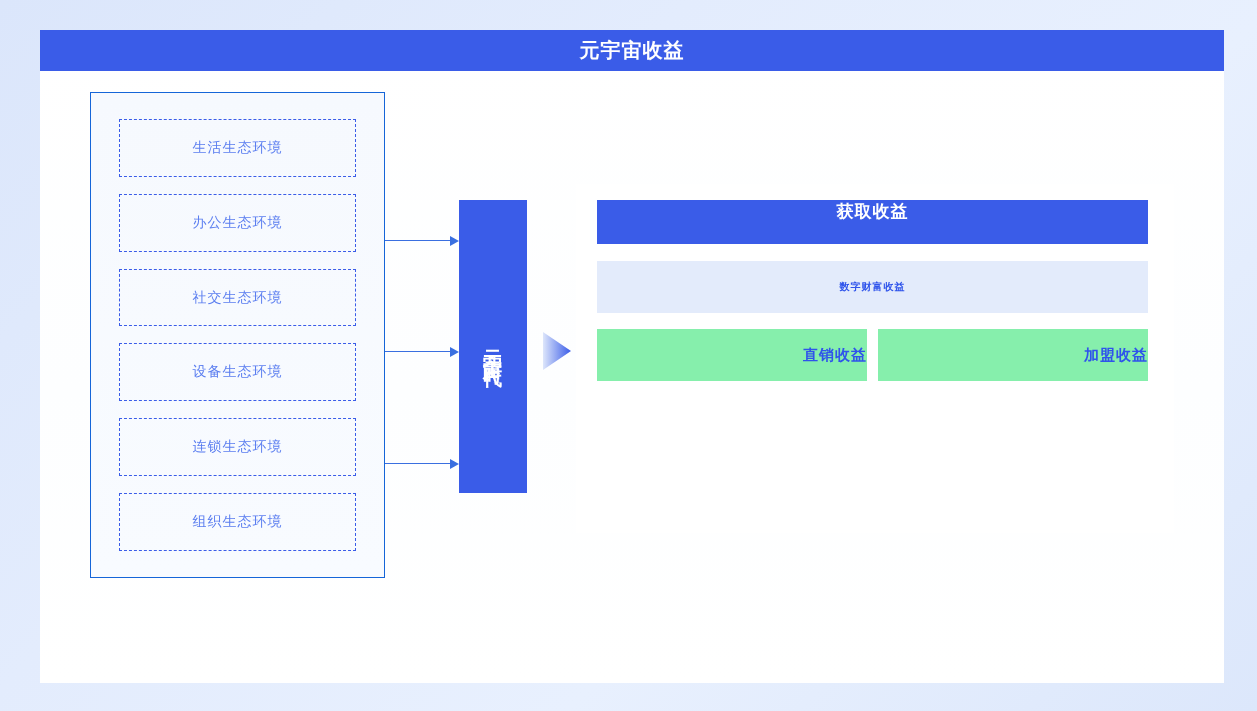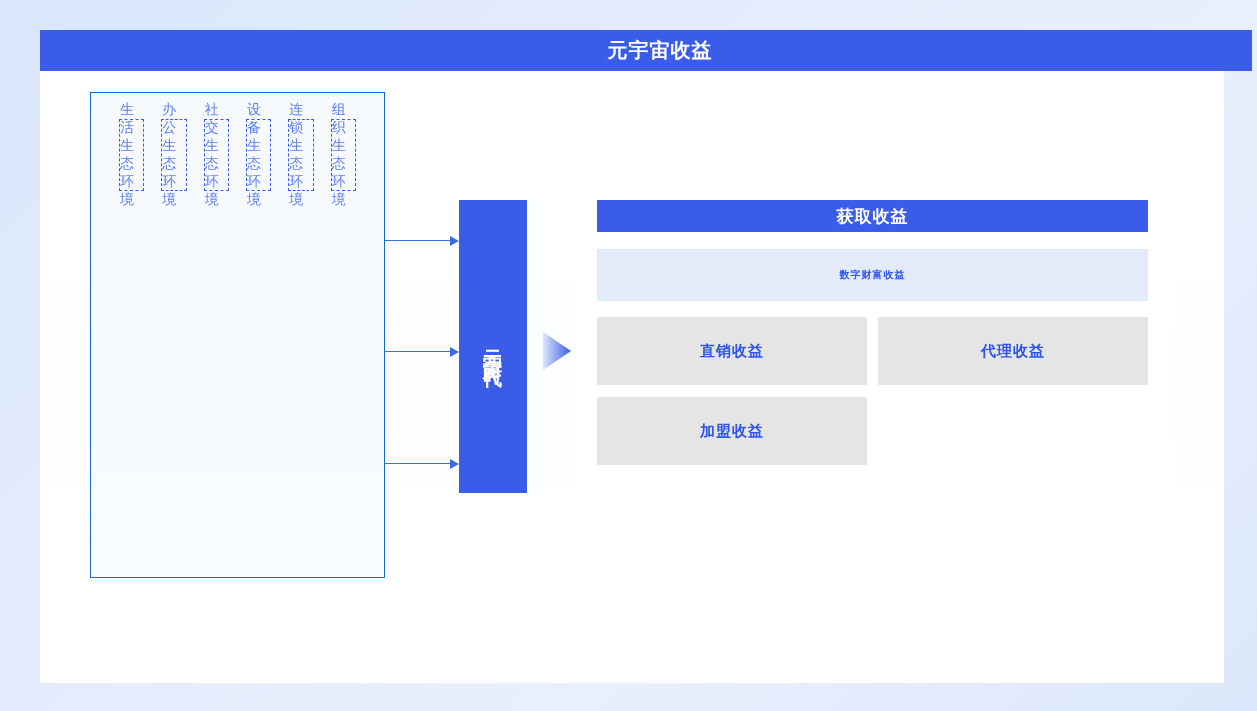--- a/index.html
+++ b/index.html
@@ -28,42 +28,41 @@
   .header-bar {
     position: absolute;
     left: 40px;
     top: 30px;
     width: 1184px;
     height: 41px;
     background: #3a5ce8;
     display: flex;
     align-items: center;
     justify-content: center;
-    padding-left: 28px;
   }
   .header-title {
     color: #ffffff;
     font-size: 20px;
     font-weight: bold;
     letter-spacing: 1px;
   }
 
   
   .eco-container {
     position: absolute;
     left: 90px;
     top: 92px;
     width: 295px;
     height: 486px;
     border: 1px solid #1565d8;
     background: linear-gradient(180deg, #f6f9fe 0%, #f8fbff 100%);
     box-sizing: border-box;
     padding: 26px 28px;
     display: flex;
-    flex-direction: row;
+    flex-direction: column;
     justify-content: flex-start;
     gap: 17px;
   }
   .eco-item {
     height: 72px;
     border: 1px dashed #3a5ce8;
     box-sizing: border-box;
     display: flex;
     align-items: center;
     justify-content: center;
@@ -134,24 +133,24 @@
     top: 184px;
     width: 598px;
     height: 349px;
     background: #ffffff;
     box-sizing: border-box;
     padding: 16px 26px 17px 21px;
     display: flex;
     flex-direction: column;
   }
   .rev-header {
-    height: 32px;
+    height: 44px;
     background: #3a5ce8;
     display: flex;
-    align-items: center;
+    align-items: flex-start;
     justify-content: center;
     margin-bottom: 17px;
   }
   .rev-header-label {
     color: #ffffff;
     font-size: 17px;
     font-weight: bold;
     letter-spacing: 1px;
   }
   .rev-row {
@@ -169,25 +168,25 @@
     letter-spacing: 1px;
   }
   .rev-grid {
     display: flex;
     flex-wrap: wrap;
     gap: 12px 11px;
     margin-top: 4px;
   }
   .rev-cell {
     width: calc(50% - 5.5px);
-    height: 68px;
-    background: #e5e5e5;
-    display: flex;
-    align-items: center;
-    justify-content: center;
+    height: 52px;
+    background: #86efac;
+    display: flex;
+    align-items: center;
+    justify-content: flex-end;
     box-sizing: border-box;
   }
   .rev-cell-label {
     color: #2f54eb;
     font-size: 15px;
     font-weight: bold;
     letter-spacing: 1px;
   }
 </style>
 </head>
@@ -248,19 +247,16 @@
 
   <div class="rev-row">
     <span class="rev-row-label">数字财富收益</span>
   </div>
 
   <div class="rev-grid">
     <div class="rev-cell">
       <span class="rev-cell-label">直销收益</span>
     </div>
     <div class="rev-cell">
-      <span class="rev-cell-label">代理收益</span>
-    </div>
-    <div class="rev-cell">
       <span class="rev-cell-label">加盟收益</span>
     </div>
   </div>
 </div>
 
 </body></html>

